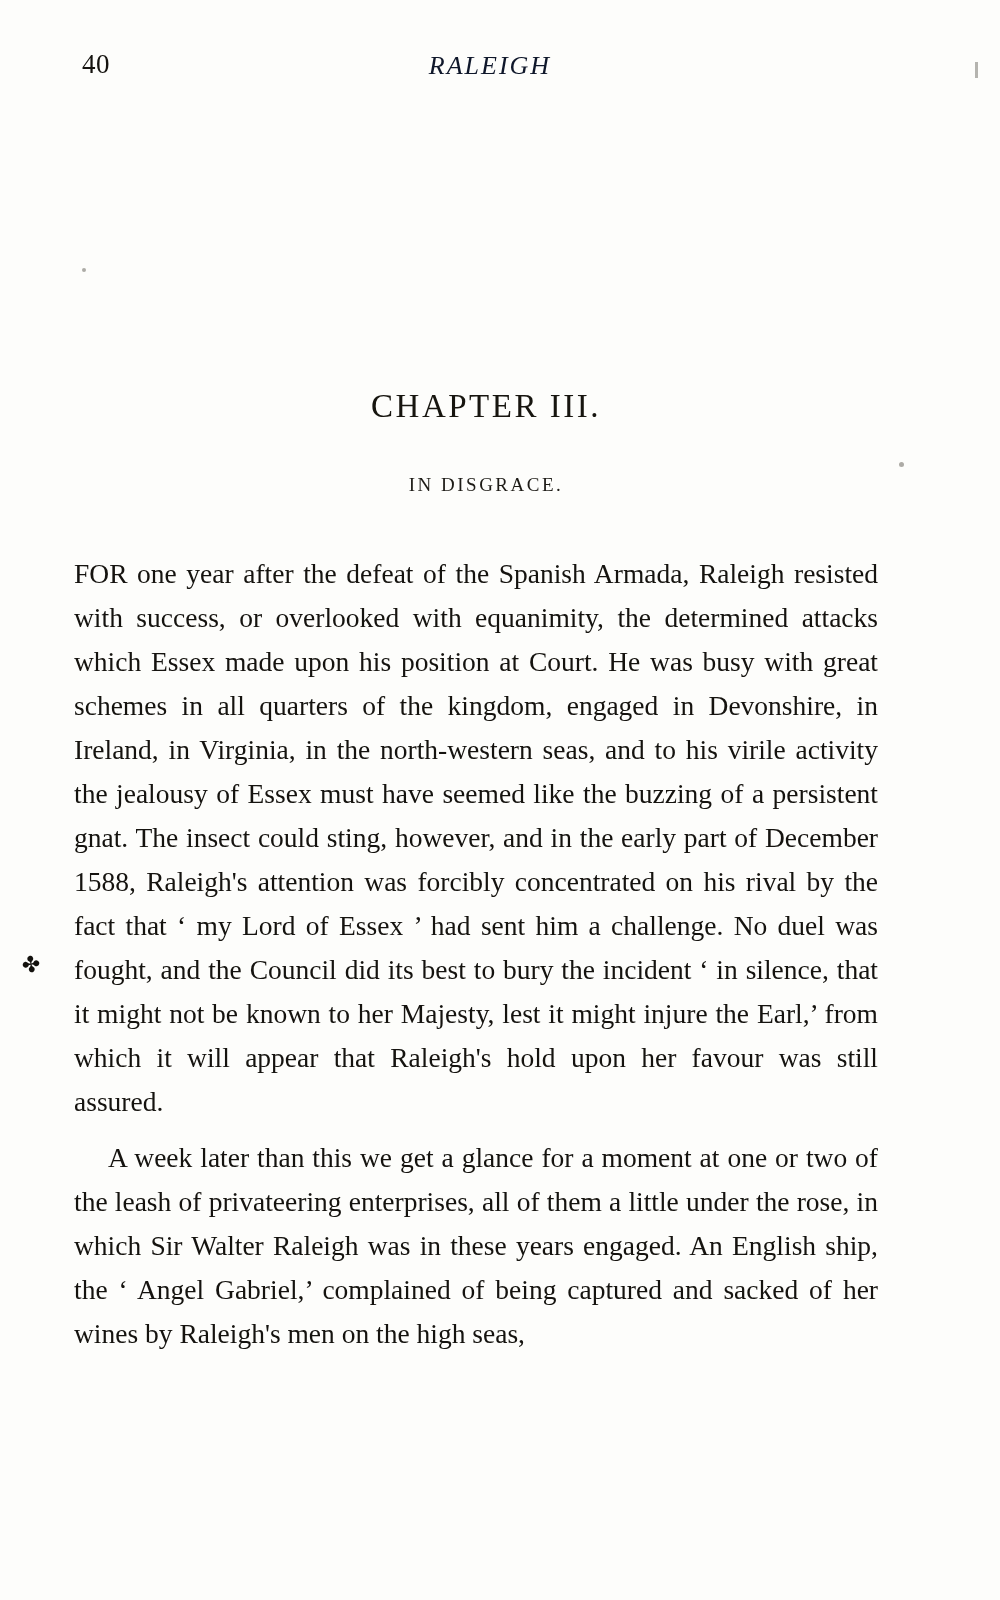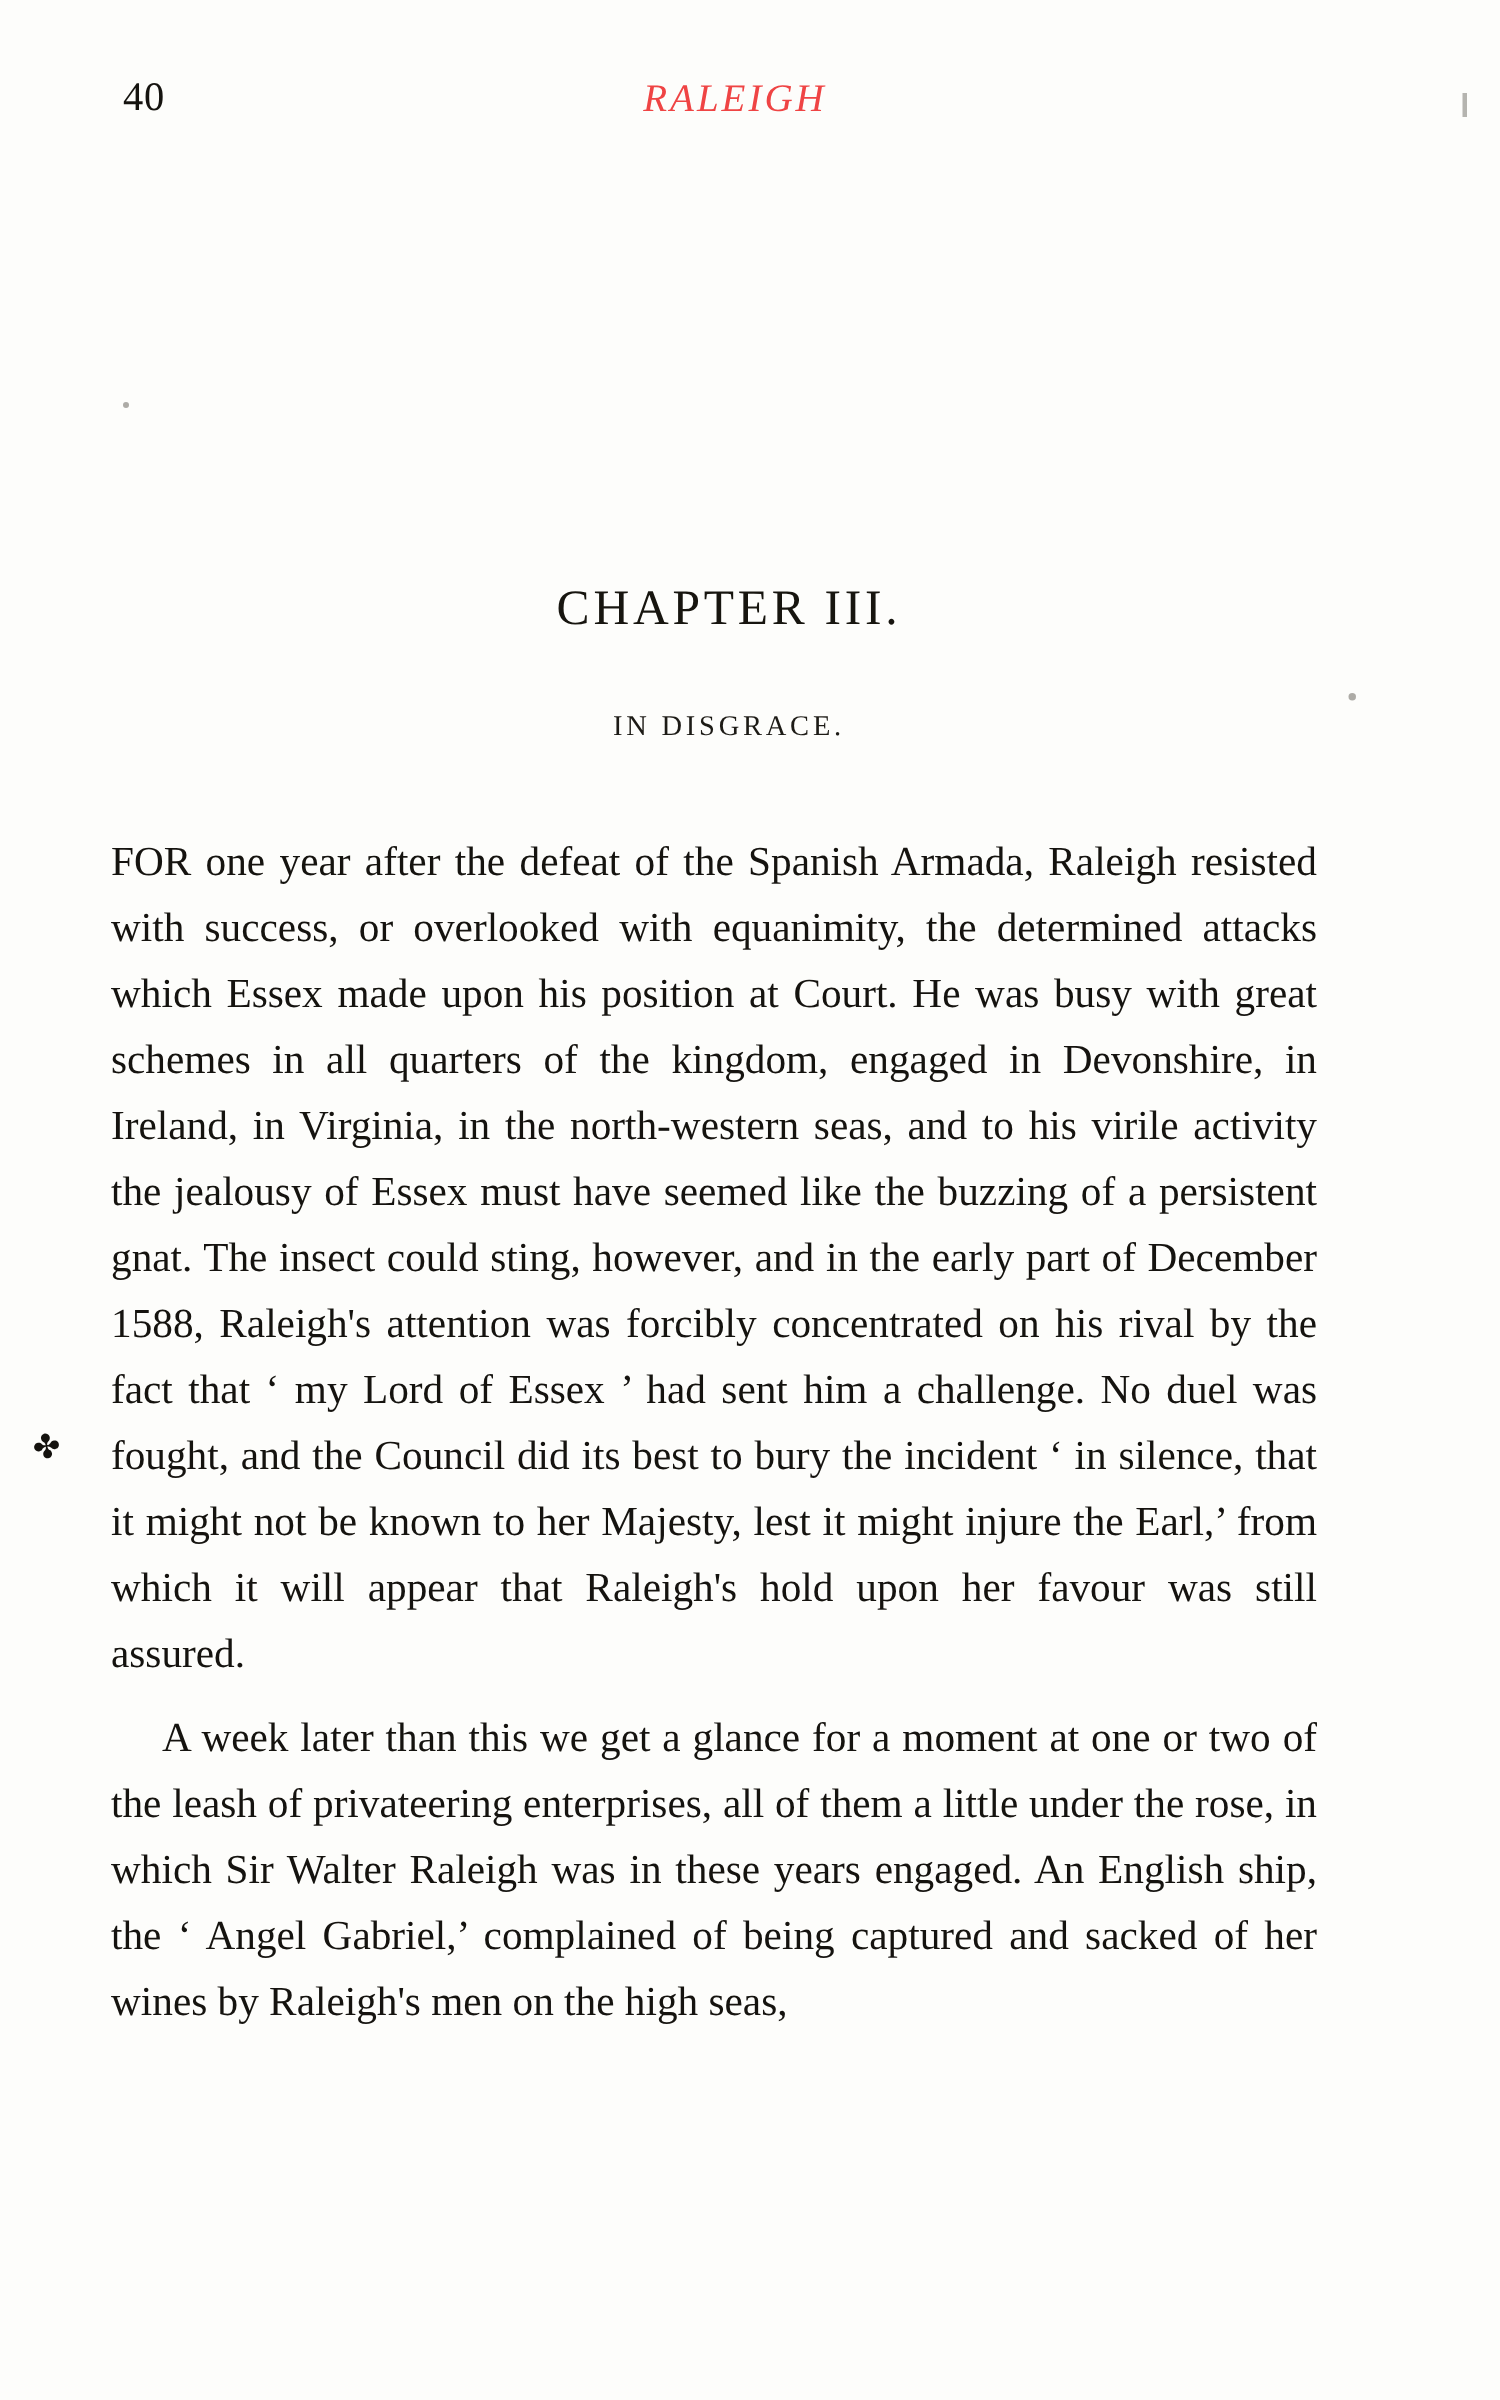--- a/index.html
+++ b/index.html
@@ -44,21 +44,21 @@
   .head-title {
     position: absolute;
     left: 0;
     right: 0;
     top: 6px;
     text-align: center;
     font-style: italic;
     font-variant: small-caps;
     font-size: 26px;
     letter-spacing: 2px;
-    color: #ef4444;
+    color: #0f172a;
     
     transform: translateX(-10px);
   }
 
   
   .chapter-heading {
     position: absolute;
     top: 388px;
     left: 0;
     right: 0;

